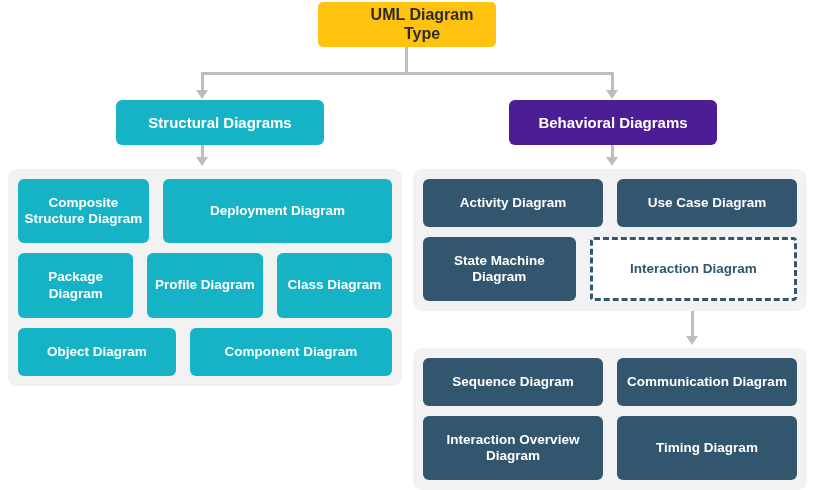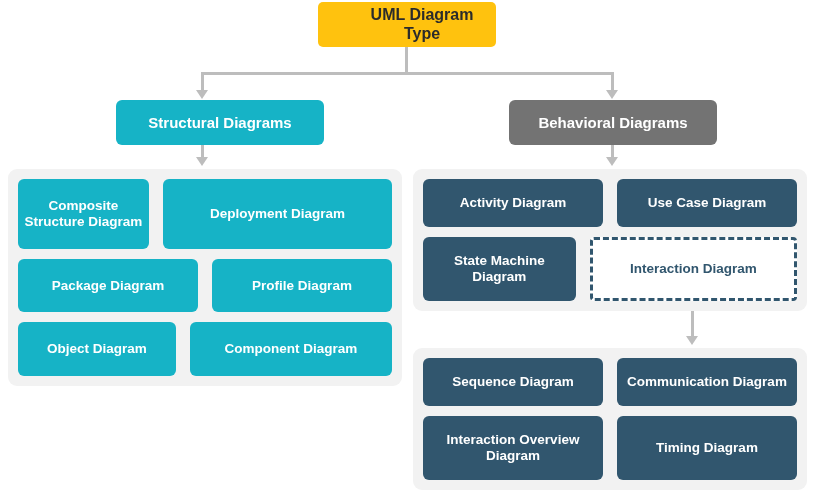--- a/index.html
+++ b/index.html
@@ -39,21 +39,21 @@
     font-size: 16px;
     border-radius: 5px;
   }
   .branch-teal {
     background: #16b3c6;
     color: #ffffff;
     font-size: 15px;
     margin-left: 18px;
   }
   .branch-navy {
-    background: #737373;
+    background: #4c1d95;
     color: #ffffff;
     font-size: 15px;
     align-items: center;
   }
 
   
   .panel {
     position: absolute;
     box-sizing: border-box;
     background: #f2f2f2;
@@ -142,20 +142,23 @@
           <span>Deployment Diagram</span>
         </div>
       </div>
       <div class="panel-row">
         <div class="card teal" style="flex: 1 1 0px;">
           <span>Package Diagram</span>
         </div>
         <div class="card teal" style="flex: 1 1 0px;">
           <span>Profile Diagram</span>
         </div>
+        <div class="card teal" style="flex: 1 1 0px;">
+          <span>Class Diagram</span>
+        </div>
       </div>
       <div class="panel-row">
         <div class="card teal" style="flex: 164 1 0px;">
           <span>Object Diagram</span>
         </div>
         <div class="card teal" style="flex: 214 1 0px;">
           <span>Component Diagram</span>
         </div>
       </div>
     </div>

